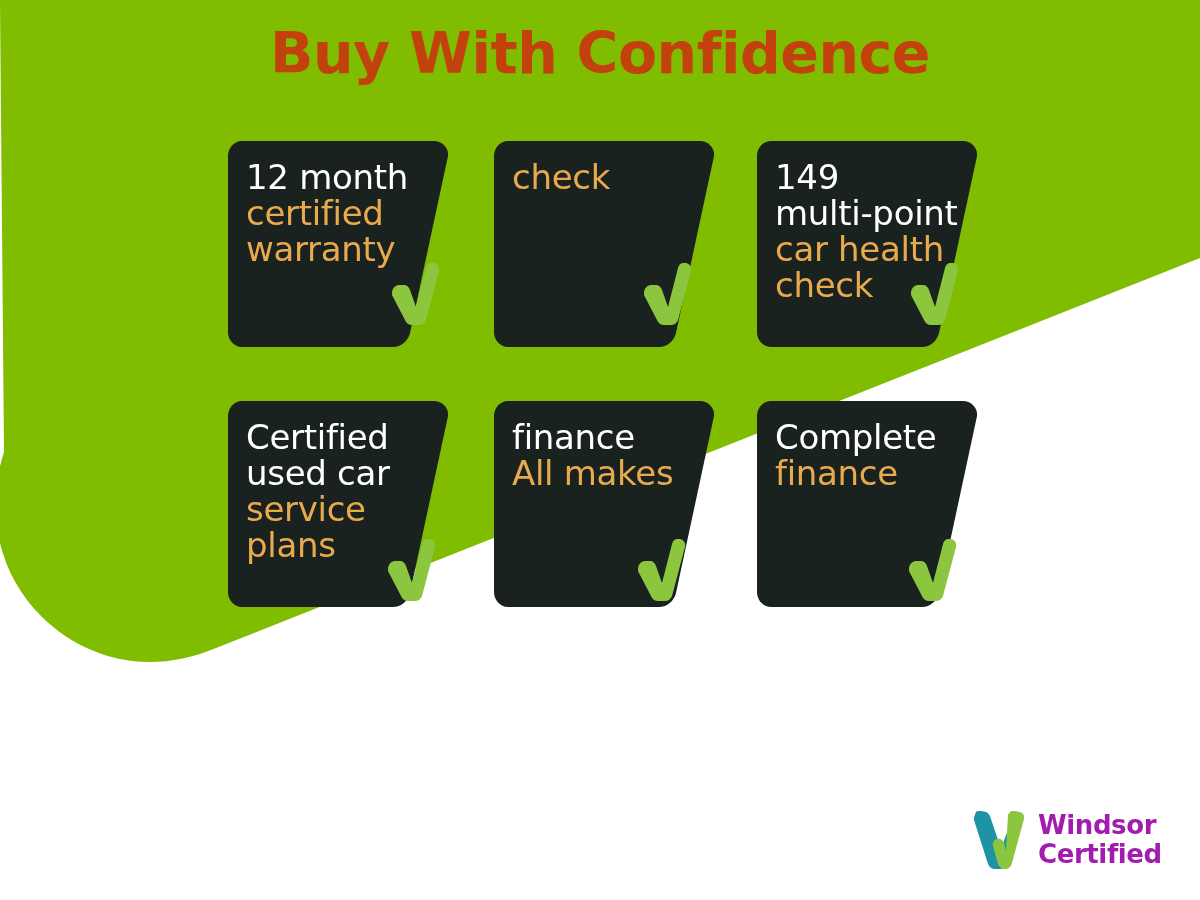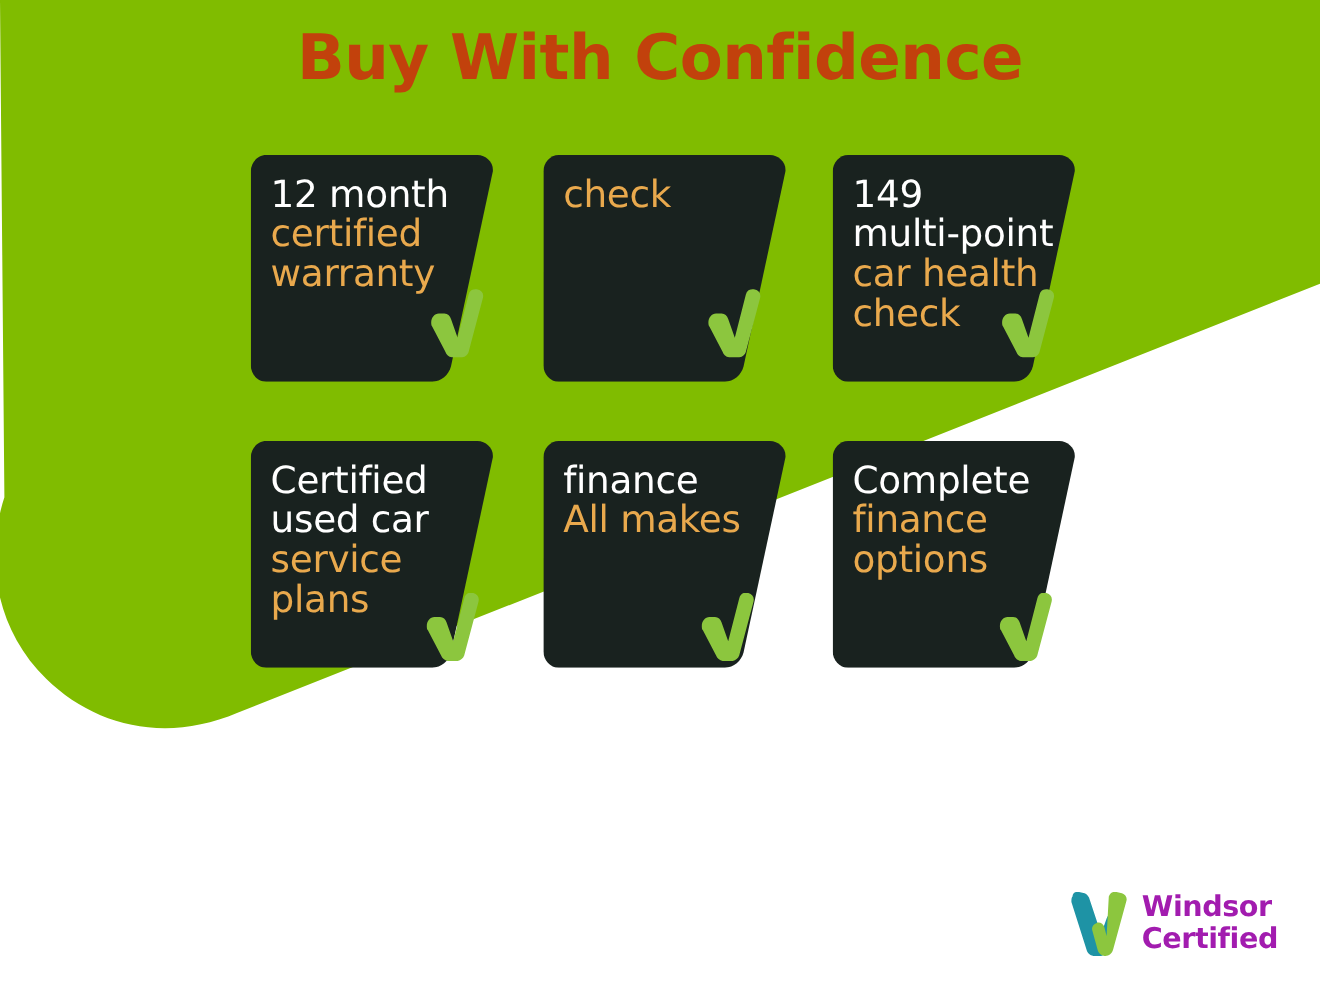--- a/index.html
+++ b/index.html
@@ -238,21 +238,20 @@
     </svg>
     <svg class="check-wrap" viewBox="0 0 54 62" preserveAspectRatio="none">
       <path d="M 4,30 C 4,26 7,22 11,22 L 16,22 C 19,22 21,24 22,27
                L 28,44 L 38,5 C 39,1 42,-1 46,0 C 50,1 52,4 51,8
                L 38,57 C 37,60 34,62 31,62 L 24,62 C 21,62 18,60 17,57
                L 5,34 C 4,33 4,31 4,30 Z" fill="#8cc63e"></path>
     </svg>
     <div class="card-text">
         <span class="line-white">Complete</span>
         <span class="line-accent">finance</span>
-        <span class="line-accent">options</span>
       </div>
   </div>
 
   <div id="brand-logo">
     <svg id="logo-mark" viewBox="0 0 62 58" preserveAspectRatio="none">
       <path d="M 3,4 C 3,1 6,-1 9,0 L 14,1 C 16,2 17,3 18,5
                L 29,38 L 34,24 C 35,21 38,19 41,20 C 44,21 46,24 45,27
                L 35,53 C 34,56 31,58 28,58 L 23,58 C 20,58 17,56 16,53
                L 2,9 C 2,7 2,5 3,4 Z" fill="#1e93a5"></path>
       <path d="M 36,4 C 37,1 40,-1 43,0 L 48,1 C 51,2 53,5 52,8

